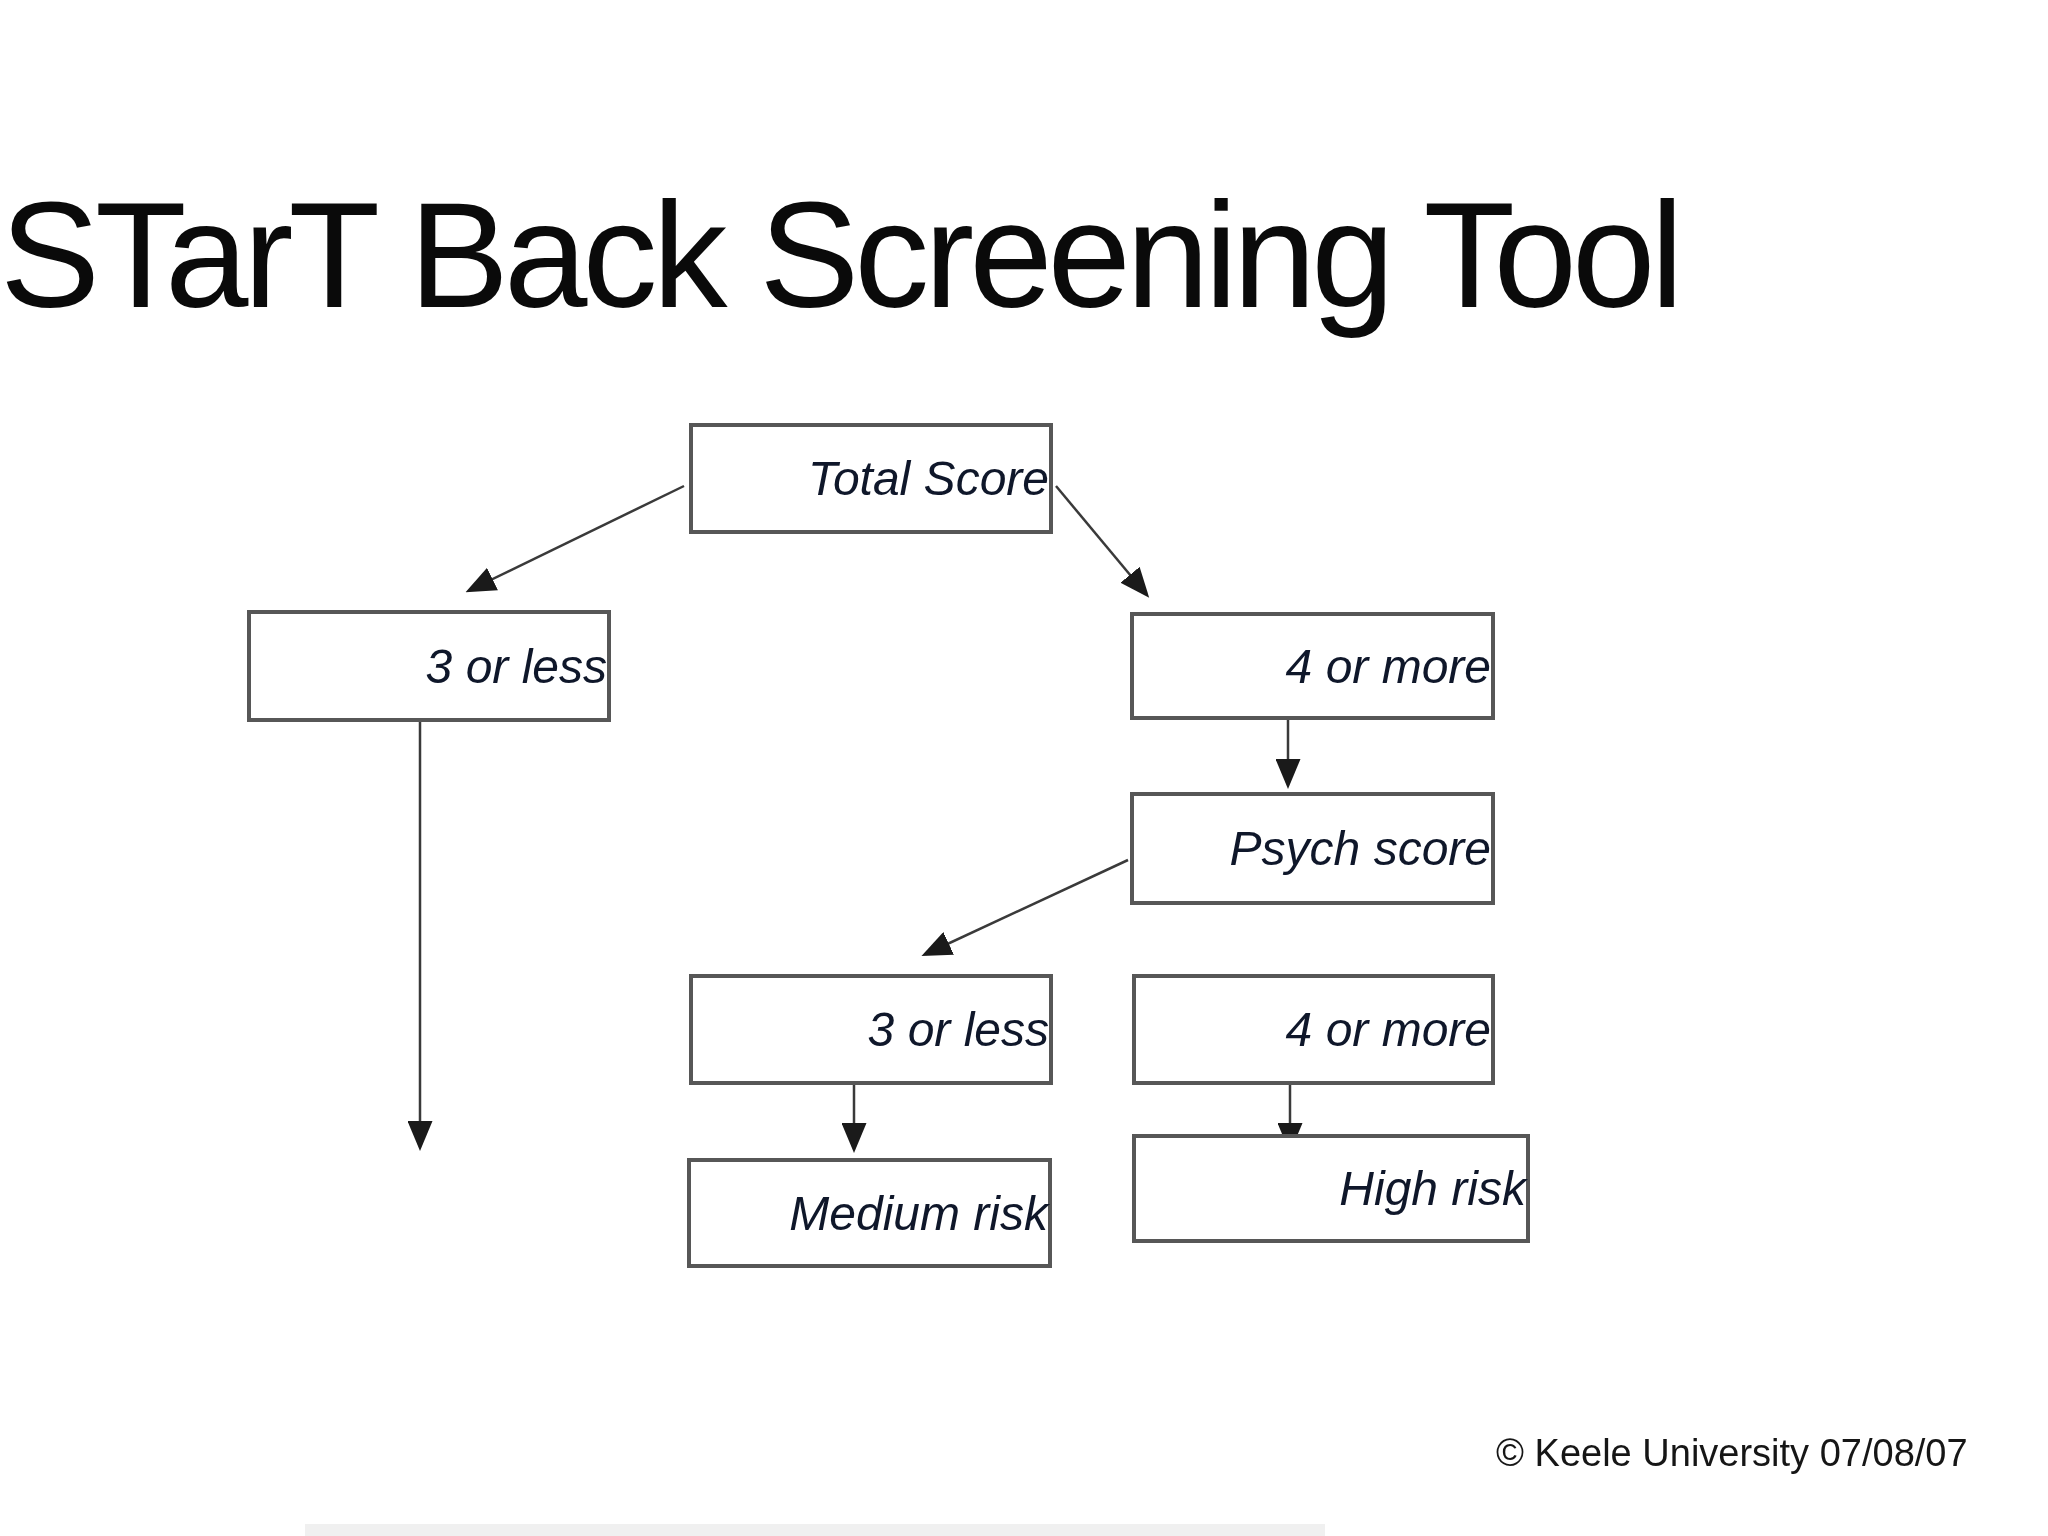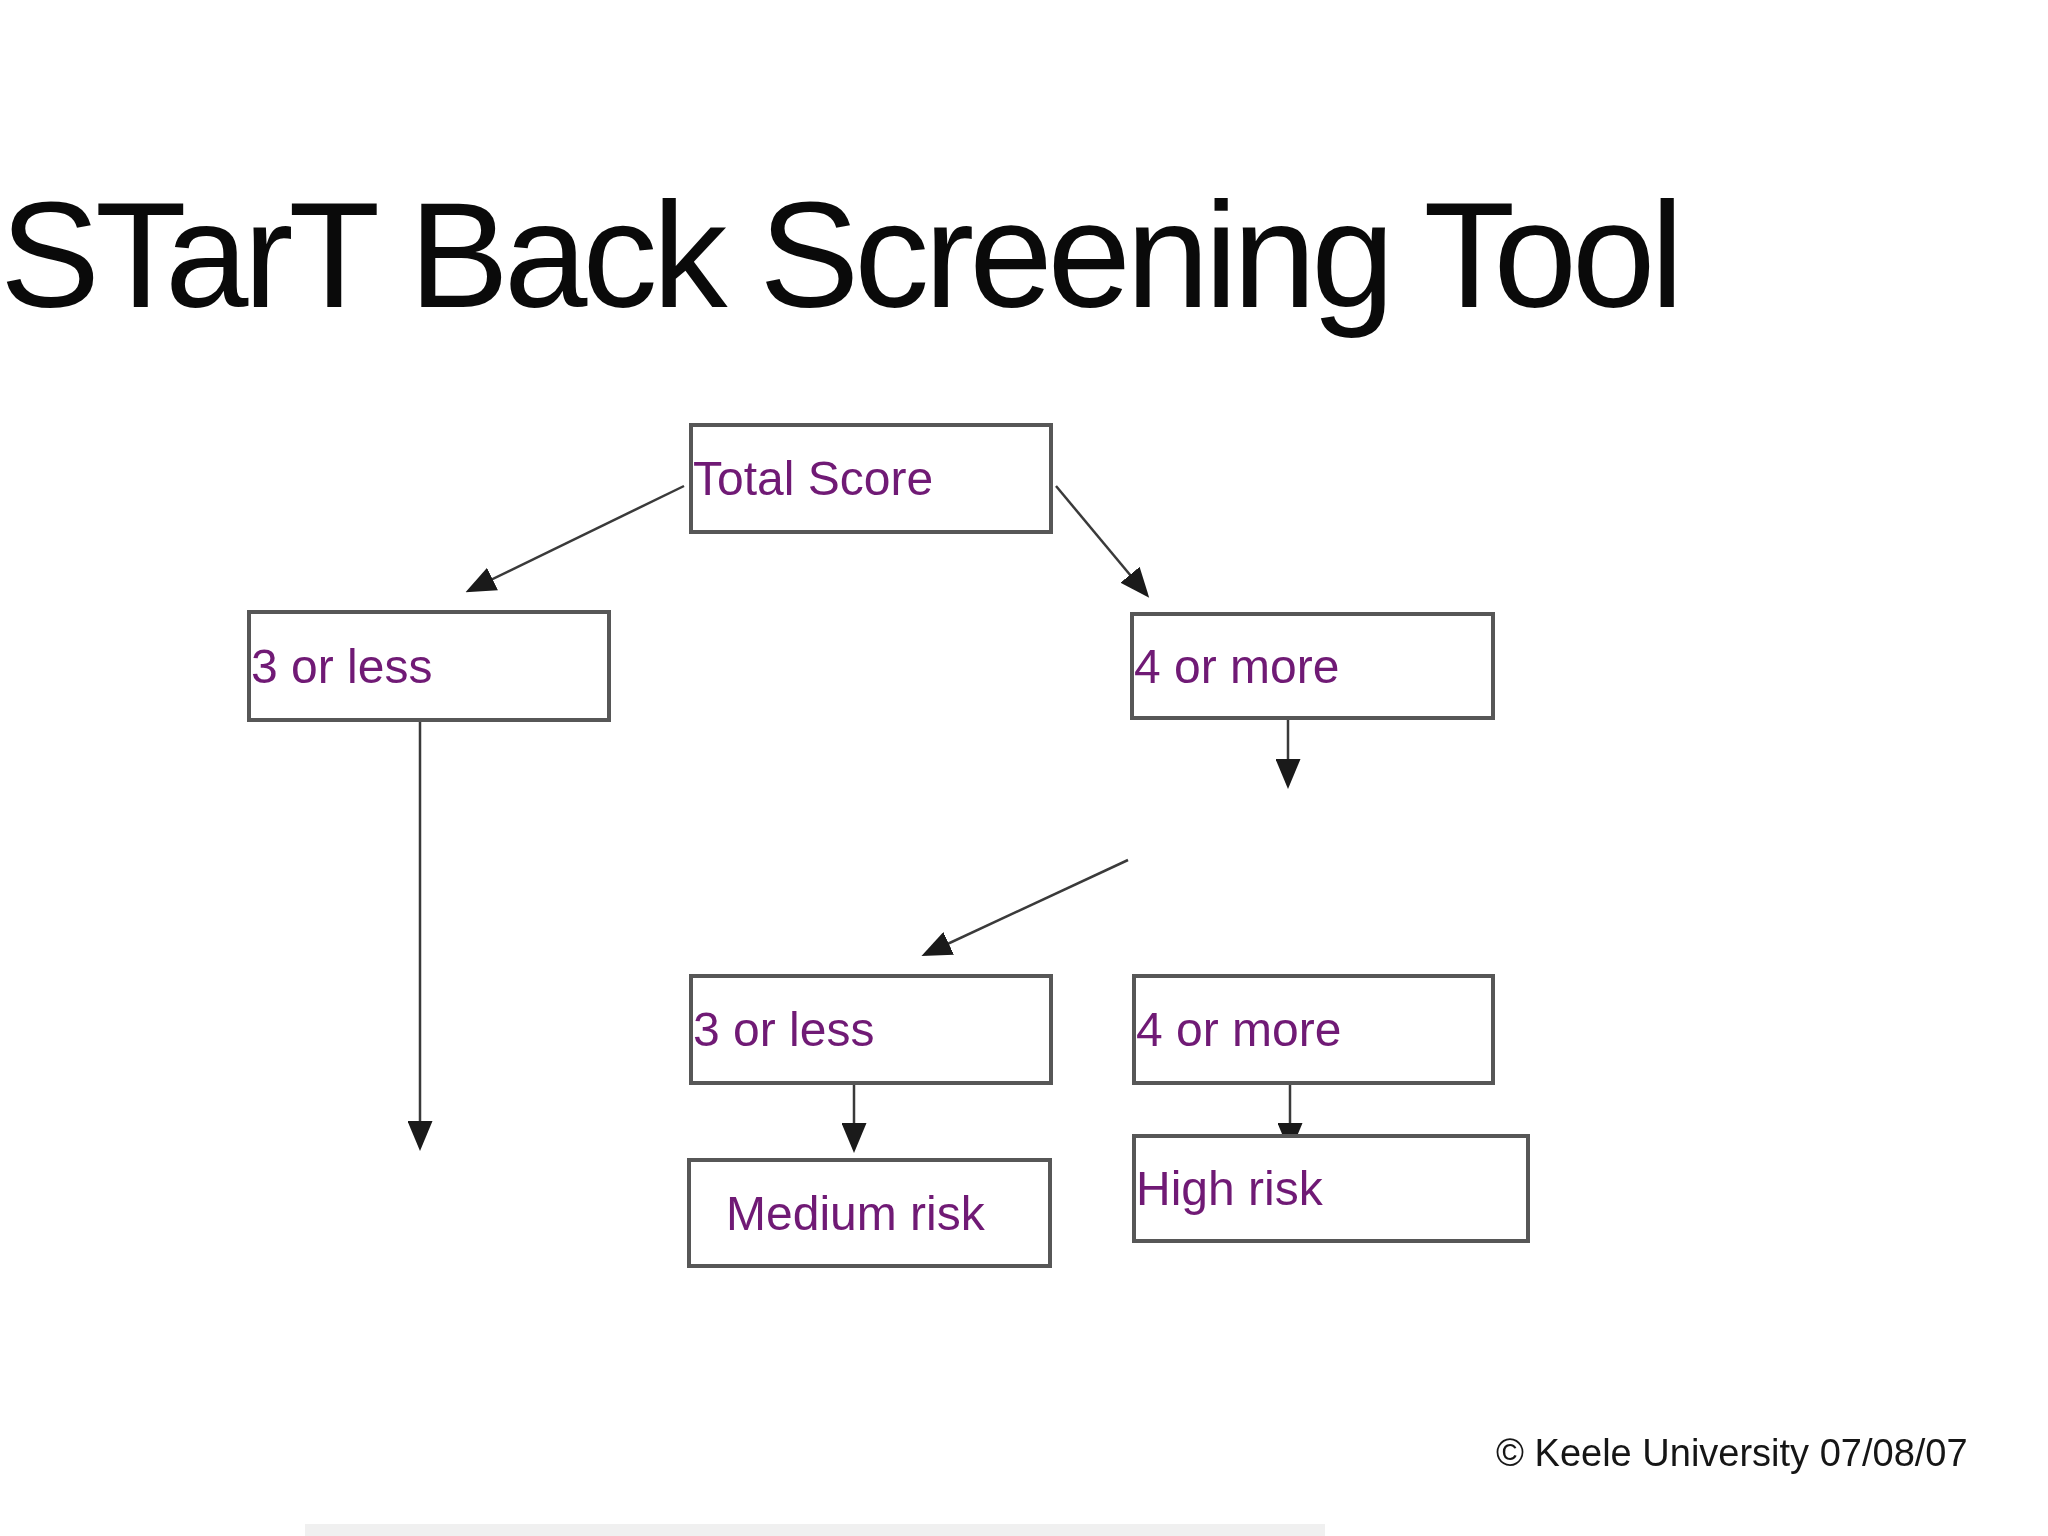--- a/index.html
+++ b/index.html
@@ -36,24 +36,25 @@
     height: 1536px;
     pointer-events: none;
   }
   .node {
     position: absolute;
     box-sizing: border-box;
     background: #ffffff;
     border: 4px solid #575757;
     display: flex;
     align-items: center;
-    justify-content: flex-start;
+    justify-content: flex-end;
     font-size: 48px;
-    color: #701a75;
+    color: #0f172a;
     white-space: nowrap;
+    font-style: italic;
   }
   #node-total-score   { left: 689px;  top: 423px;  width: 364px; height: 111px; }
   #node-total-3less   { left: 247px;  top: 610px;  width: 364px; height: 112px; }
   #node-total-4more   { left: 1130px; top: 612px;  width: 365px; height: 108px; }
   #node-psych-score   { left: 1130px; top: 792px;  width: 365px; height: 113px; }
   #node-psych-3less   { left: 689px;  top: 974px;  width: 364px; height: 111px; }
   #node-psych-4more   { left: 1132px; top: 974px;  width: 363px; height: 111px; }
   #node-low-risk      { left: 256px;  top: 1156px; width: 368px; height: 106px; }
   #node-medium-risk   { left: 687px;  top: 1158px; width: 365px; height: 110px; padding-left: 35px; }
   #node-high-risk     { left: 1132px; top: 1134px; width: 398px; height: 109px; }
@@ -124,20 +125,23 @@
   </div>
 
   <div class="node" id="node-total-3less">
     <span>3 or less</span>
   </div>
 
   <div class="node" id="node-total-4more">
     <span>4 or more</span>
   </div>
 
+  <div class="node" id="node-psych-score">
+    <span>Psych score</span>
+  </div>
 
   <div class="node" id="node-psych-3less">
     <span>3 or less</span>
   </div>
 
   <div class="node" id="node-psych-4more">
     <span>4 or more</span>
   </div>
 
 

